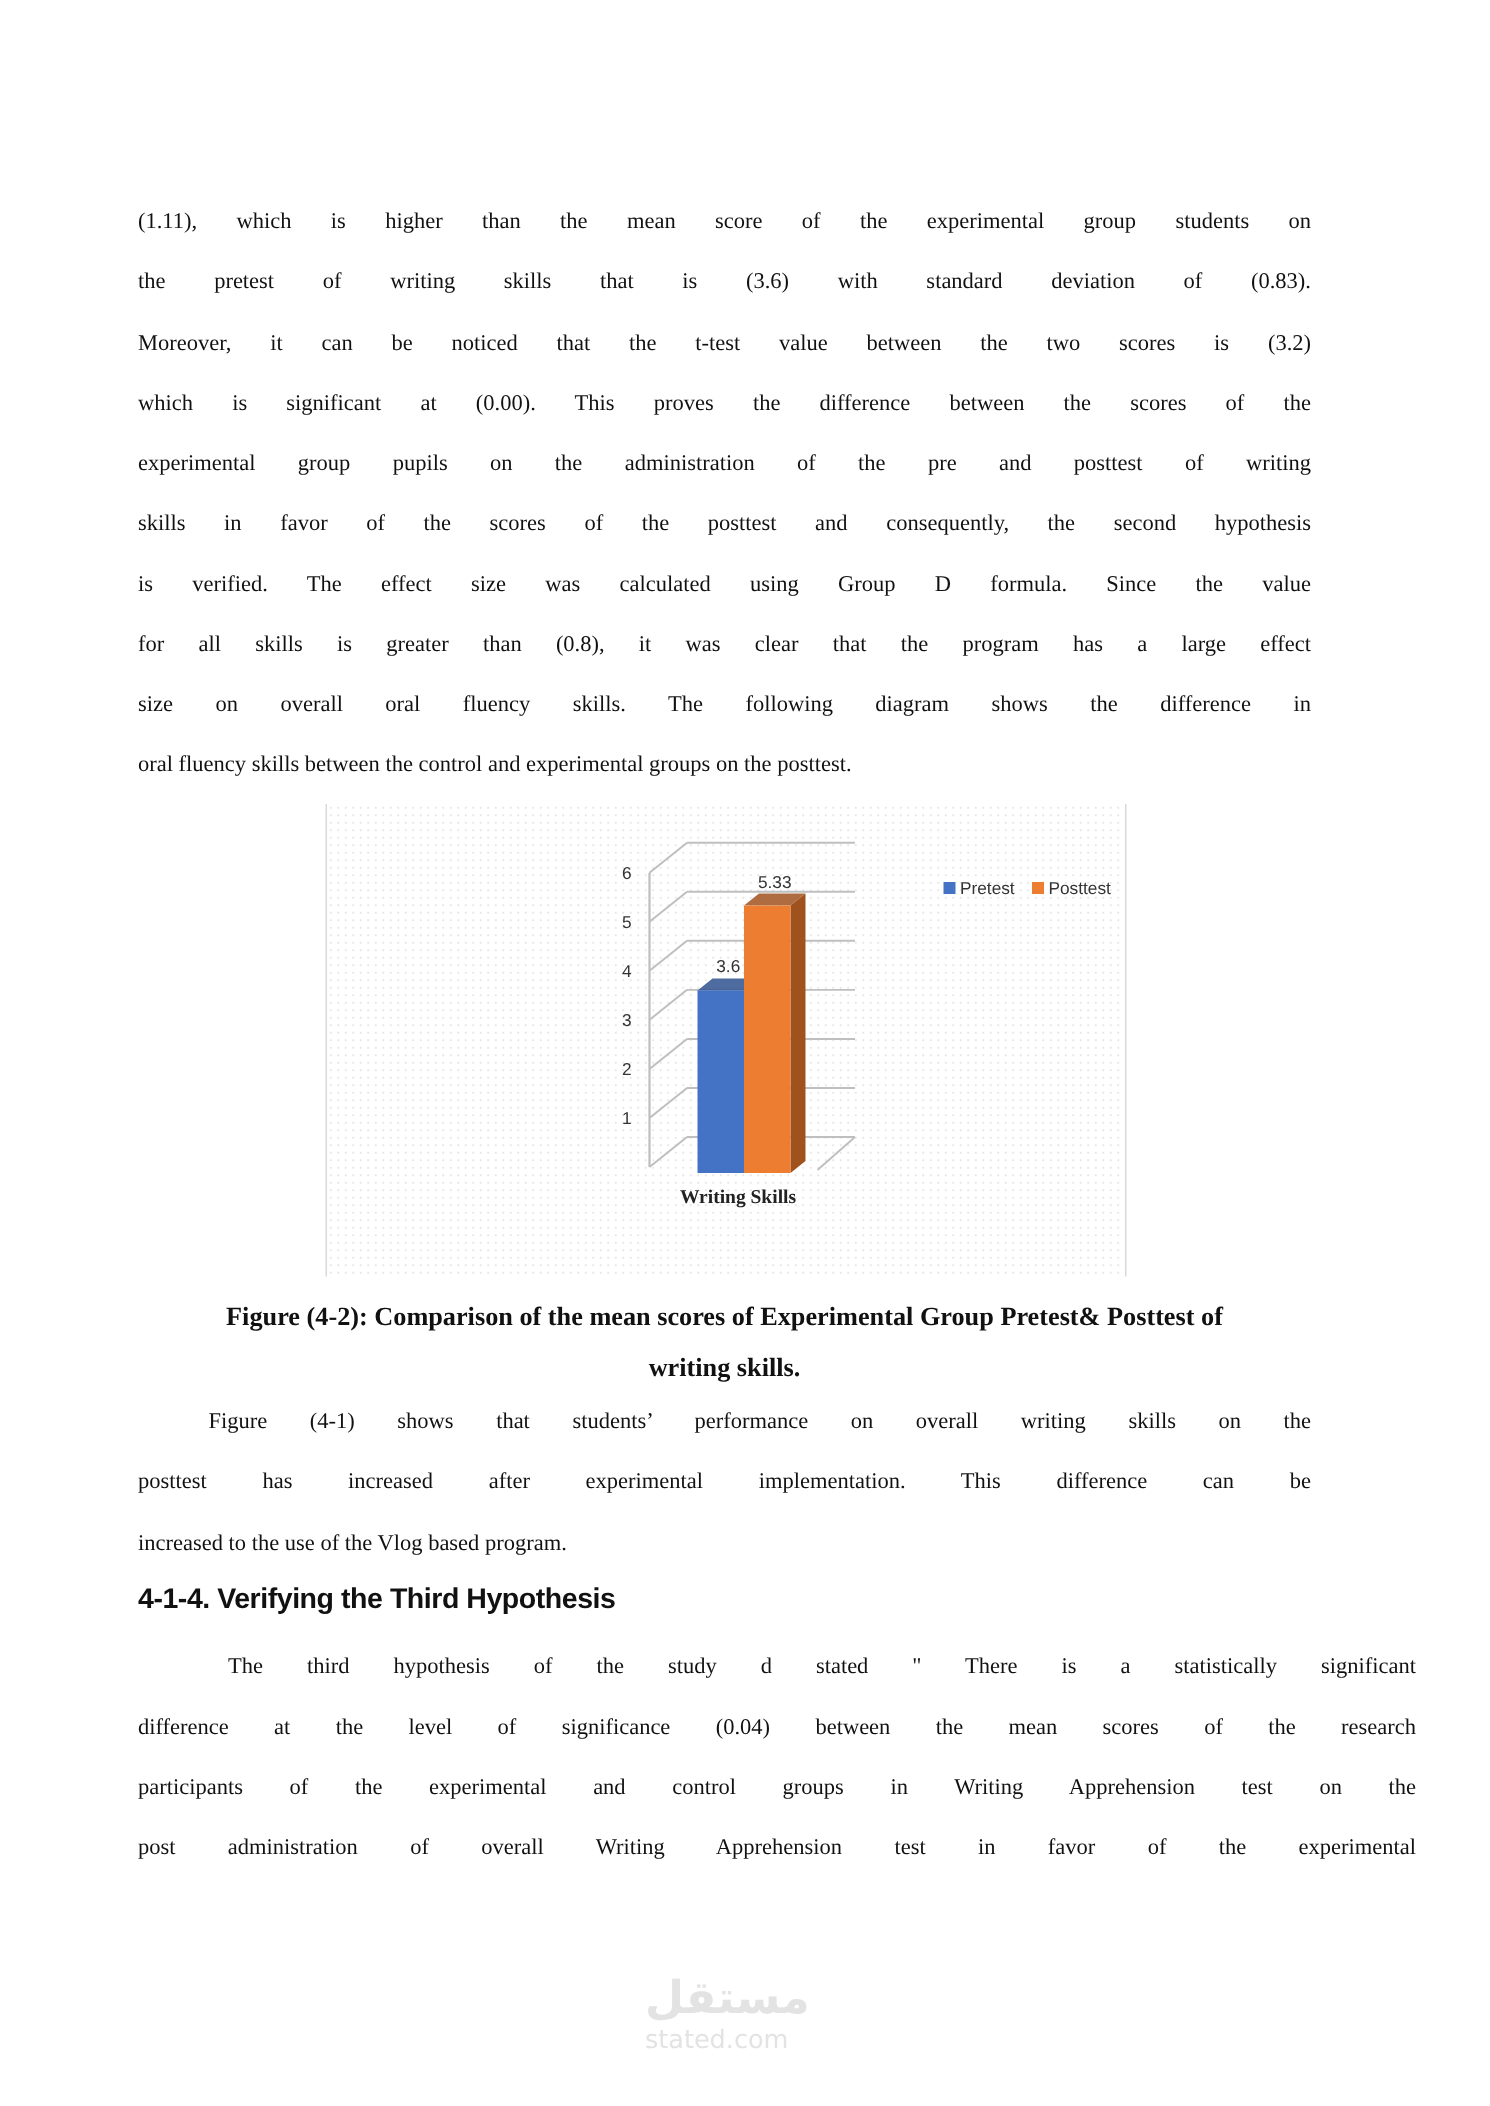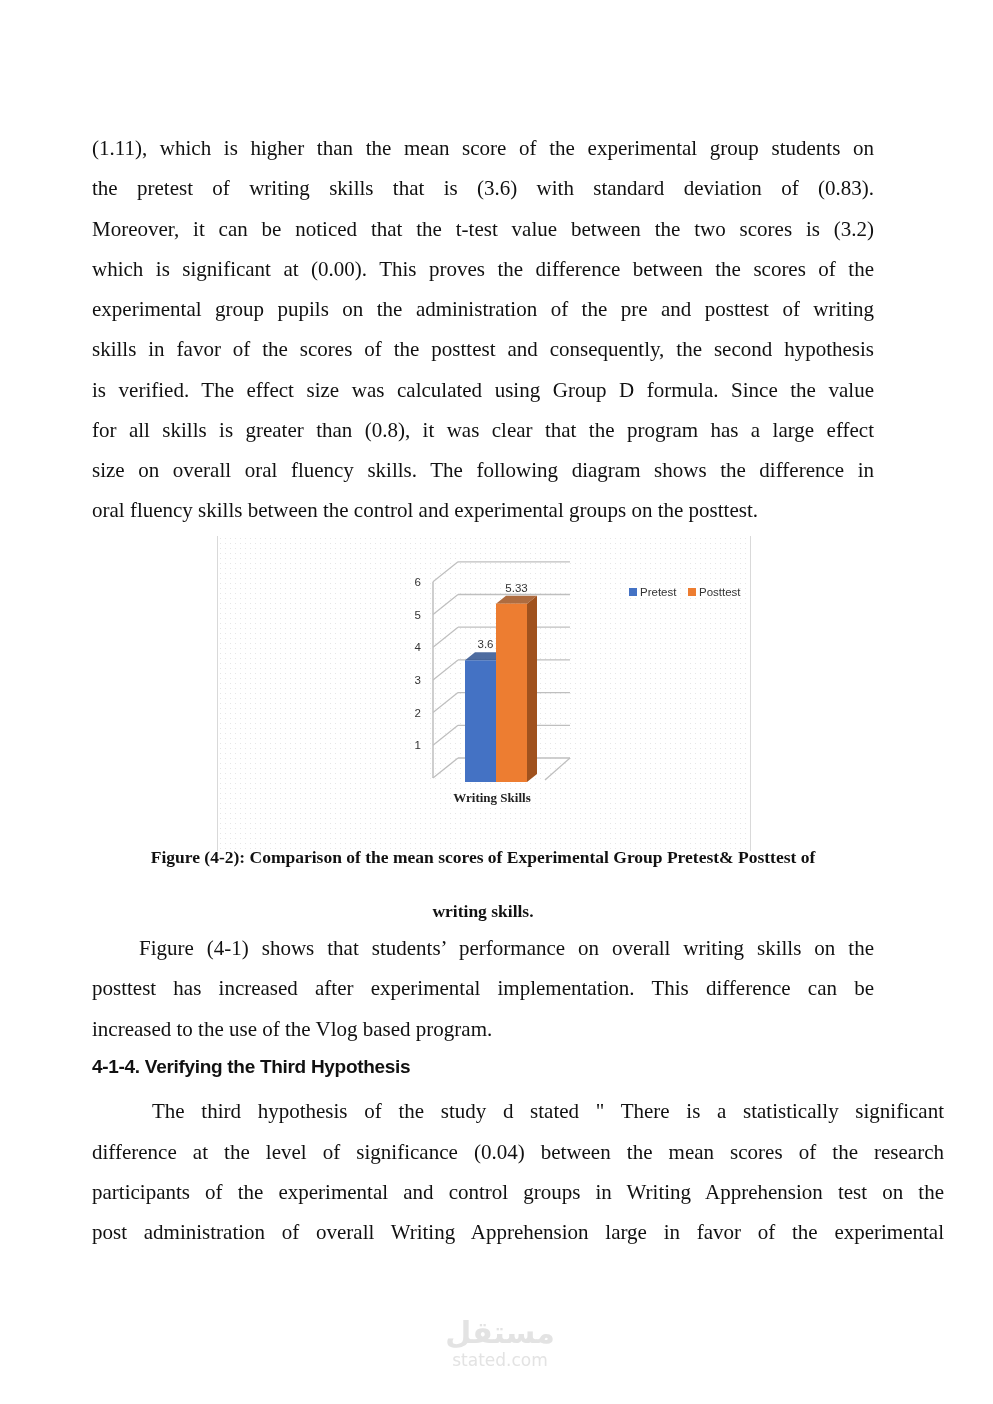--- a/index.html
+++ b/index.html
@@ -1,27 +1,27 @@
 <!DOCTYPE html>
 <html><head>
 <meta charset="utf-8">
 <style>
   html, body { margin: 0; padding: 0; background: #ffffff; }
   body { width: 993px; height: 1404px; position: relative; overflow: hidden; font-family: "Liberation Serif", "DejaVu Serif", serif; color: #111; }
-  .line { position: absolute; left: 92px; width: 782px; font-size: 21px; line-height: 24px; white-space: nowrap; text-align: justify; text-align-last: justify; }
+  .line { position: absolute; left: 92px; width: 782px; font-size: 15px; line-height: 24px; white-space: nowrap; text-align: justify; text-align-last: justify; }
   .line.last { text-align-last: left; }
   .line.wide { width: 852px; }
   .line.indent { padding-left: 47px; width: 735px; }
   .line.indent2 { padding-left: 60px; width: 792px; }
   .heading { position: absolute; left: 92px; top: 1056px; font-family: "Liberation Sans", "DejaVu Sans", sans-serif; font-weight: bold; font-size: 19px; letter-spacing: -0.3px; text-align: right; }
   .caption { position: absolute; left: 92px; width: 782px; text-align: center; font-weight: bold; font-size: 17.5px; line-height: 22px; }
   .chart-box { position: absolute; left: 217px; top: 536px; width: 532px; height: 315px; border-left: 1px solid #d9d9d9; border-right: 1px solid #d9d9d9;
     background-image: radial-gradient(#e6e6e6 0.6px, transparent 0.7px); background-size: 5px 5px; }
   .chart-box svg { position: absolute; left: 0; top: 0; }
-  .watermark { position: absolute; left: 430px; top: 1316px; width: 140px; text-align: center; color: #e3e3e3; font-family: "DejaVu Sans", sans-serif; }
+  .watermark { position: absolute; left: 430px; top: 1316px; width: 140px; text-align: left; color: #e3e3e3; font-family: "DejaVu Sans", sans-serif; }
   .watermark .ar { font-size: 30px; font-weight: bold; line-height: 34px; }
   .watermark .en { font-size: 17px; line-height: 20px; }
 </style>
 </head>
 <body>
 
 <div>
   <div class="line" style="top:136px">(1.11), which is higher than the mean score of the experimental group students on</div>
   <div class="line" style="top:176px">the pretest of writing skills that is (3.6) with standard deviation of (0.83).</div>
   <div class="line" style="top:217px">Moreover, it can be noticed that the t-test value between the two scores is (3.2)</div>
@@ -81,34 +81,34 @@
     <text id="xlabel" x="274" y="266" text-anchor="middle" font-family="Liberation Serif, DejaVu Serif, serif" font-weight="bold" font-size="13" fill="#222">Writing Skills</text>
     <g id="legend">
       <rect x="411" y="52" width="8" height="8" id="leg-sw-0" fill="#4472c4"></rect>
       <text x="422" y="60" font-size="11.5" fill="#333">Pretest</text>
       <rect x="470" y="52" width="8" height="8" id="leg-sw-1" fill="#ed7d31"></rect>
       <text x="481" y="60" font-size="11.5" fill="#333">Posttest</text>
     </g>
   </svg>
 </div>
 
-<div class="caption" style="top:846px">Figure (4-2): Comparison of the mean scores of Experimental Group Pretest&amp; Posttest of</div>
+<div class="caption" style="top:866px">Figure (4-2): Comparison of the mean scores of Experimental Group Pretest&amp; Posttest of</div>
 <div class="caption" style="top:900px">writing skills.</div>
 
 <div>
   <div class="line indent" style="top:936px">Figure (4-1) shows that students’ performance on overall writing skills on the</div>
   <div class="line" style="top:976px">posttest has increased after experimental implementation. This difference can be</div>
   <div class="line last" style="top:1017px">increased to the use of the Vlog based program.</div>
 </div>
 
 <div class="heading">4-1-4. Verifying the Third Hypothesis</div>
 
 <div>
   <div class="line wide indent2" style="top:1099px">The third hypothesis of the study d stated " There is a statistically significant</div>
   <div class="line wide" style="top:1140px">difference at the level of significance (0.04) between the mean scores of the research</div>
   <div class="line wide" style="top:1180px">participants of the experimental and control groups in Writing Apprehension test on the</div>
-  <div class="line wide" style="top:1220px">post administration of overall Writing Apprehension large in favor of the experimental</div>
+  <div class="line wide" style="top:1220px">post administration of overall Writing Apprehension test in favor of the experimental</div>
 </div>
 
 <div class="watermark">
   <div class="ar">مستقل</div>
   <div class="en">stated.com</div>
 </div>
 
 </body></html>

